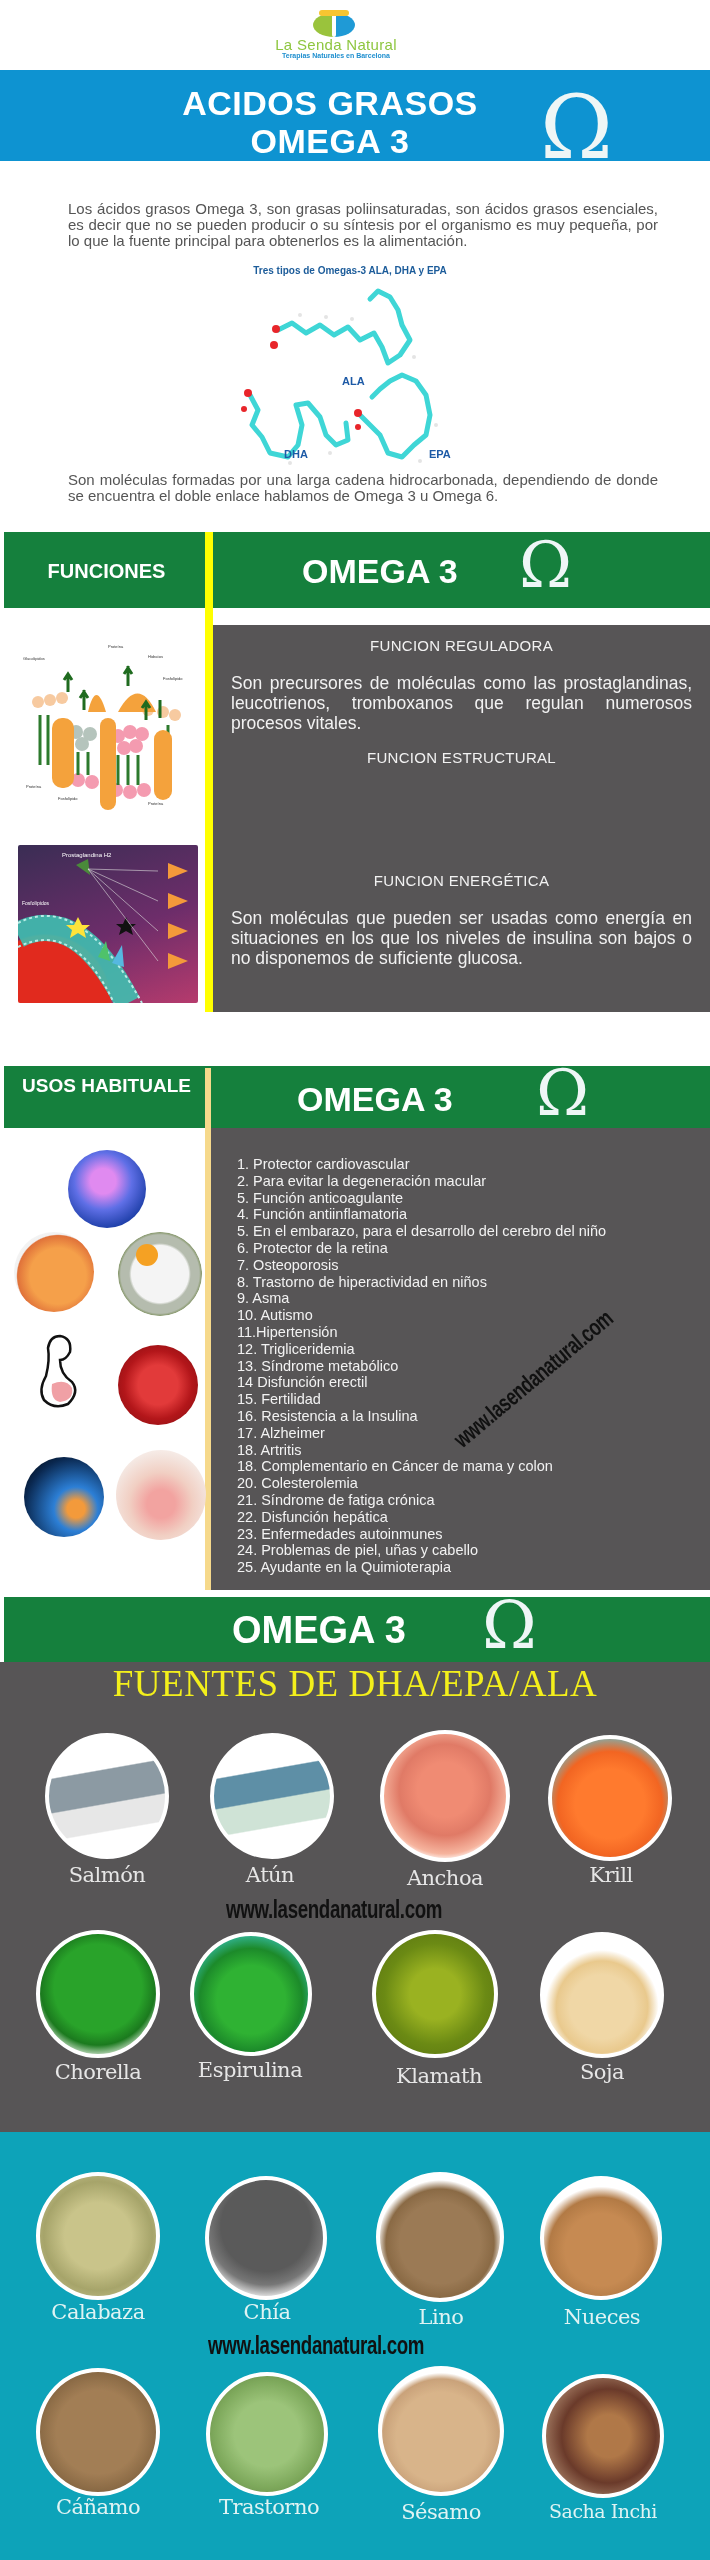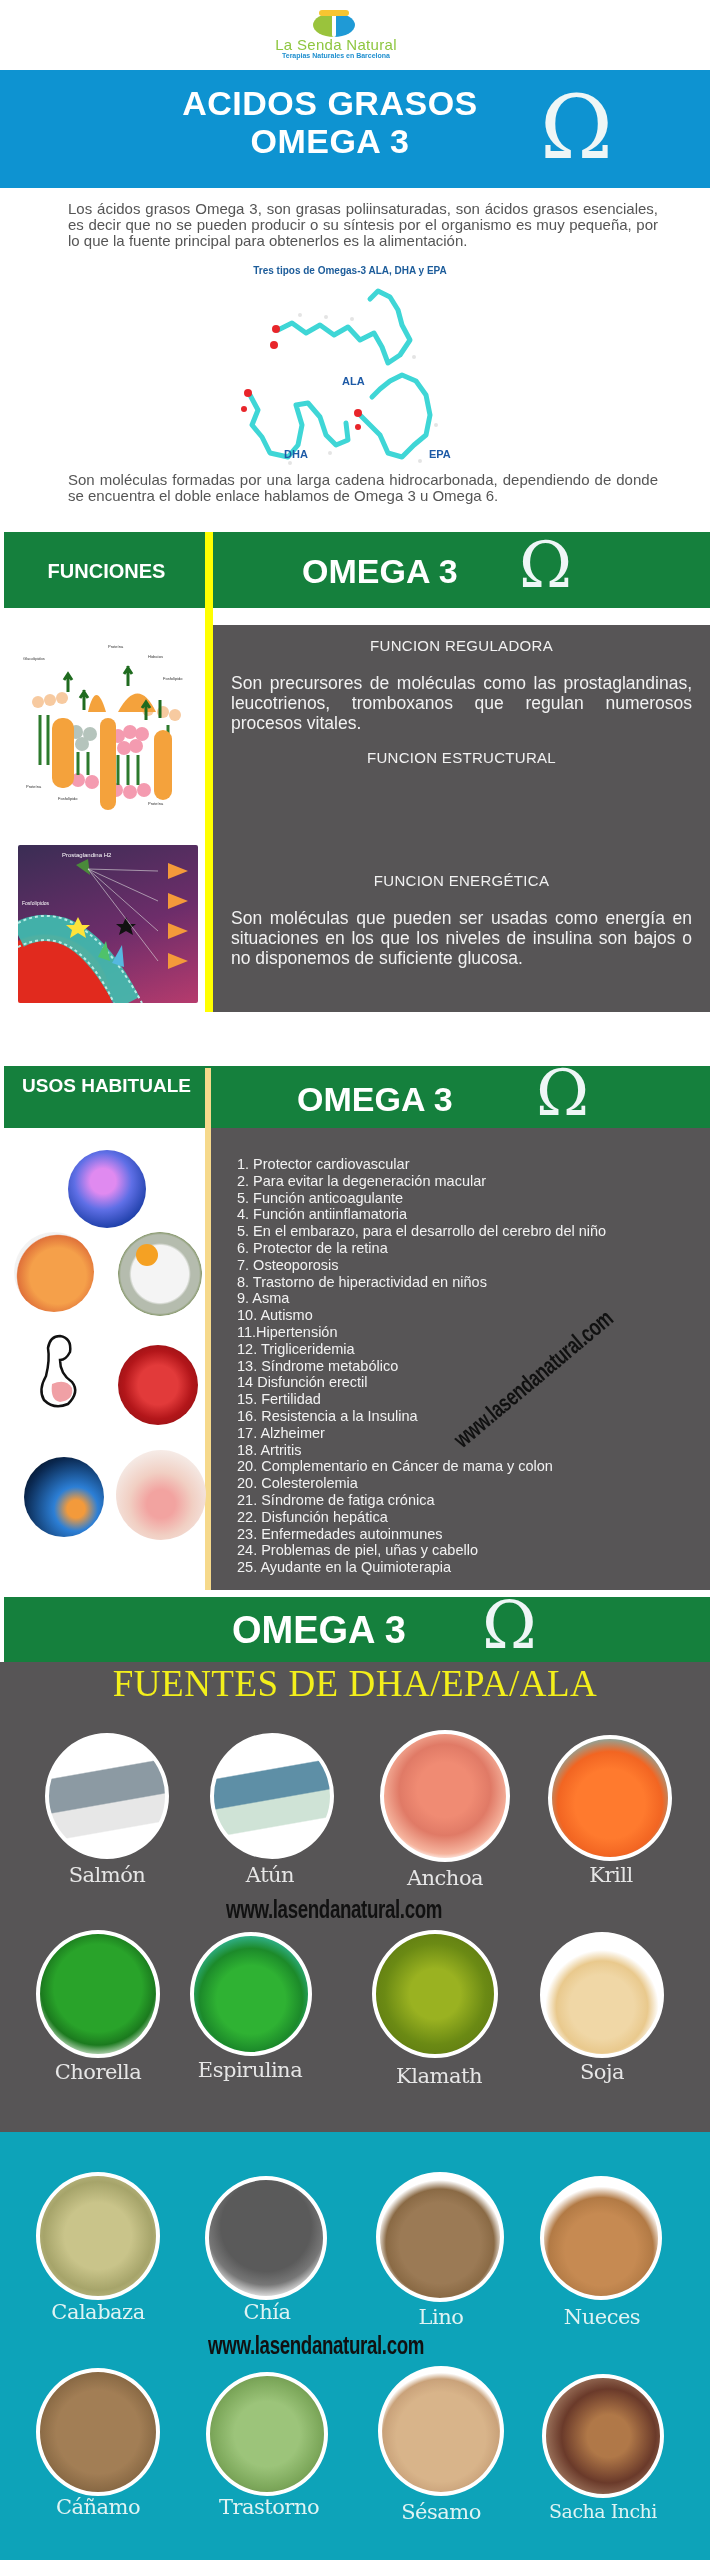--- a/index.html
+++ b/index.html
@@ -7,21 +7,21 @@
 
   
   .logo-wrap { position: absolute; left: 0; top: 0; width: 710px; height: 68px; background: #fff; }
   .logo-mark { position: absolute; left: 313px; top: 13px; width: 42px; height: 24px; border-radius: 50%; background: linear-gradient(90deg, #9ac33c 0 50%, #1f9ad6 50% 100%); }
   .logo-mark::before { content: ""; position: absolute; left: 19px; top: -2px; width: 4px; height: 26px; background: #fff; border-radius: 2px; }
   .logo-mark::after { content: ""; position: absolute; left: 6px; top: -3px; width: 30px; height: 6px; background: #f7c531; border-radius: 3px; }
   .logo-name { position: absolute; left: 246px; top: 36px; width: 180px; text-align: center; font-size: 15px; color: #8ec63f; letter-spacing: 0.3px; }
   .logo-tag { position: absolute; left: 246px; top: 52px; width: 180px; text-align: center; font-size: 7px; color: #1f8fcf; font-weight: bold; }
 
   
-  .title-banner { position: absolute; left: 0; top: 70px; width: 710px; height: 118px; background: #0e93d1; }
+  .title-banner { position: absolute; left: 0; top: 70px; width: 710px; height: 91px; background: #0e93d1; }
   .title-text { position: absolute; left: 160px; top: 14px; width: 340px; text-align: center; color: #fff; font-weight: bold; font-size: 34px; line-height: 38px; letter-spacing: 0.5px; }
   .omega-big { position: absolute; left: 540px; top: 8px; color: #eef6f6; font-family: "DejaVu Serif", serif; font-size: 88px; line-height: 100px; }
 
   
   .intro-p { position: absolute; left: 68px; width: 590px; color: #555; font-size: 15px; line-height: 16px; text-align: justify; }
   .chem-title { position: absolute; left: 200px; top: 265px; width: 300px; text-align: center; color: #1c5c9a; font-weight: bold; font-size: 10px; }
   .molecules { position: absolute; left: 230px; top: 285px; width: 250px; height: 190px; }
   .mol-label { position: absolute; color: #1d5aa6; font-weight: bold; font-size: 11px; }
 
   
@@ -249,21 +249,21 @@
     <li>9. Asma</li>
     <li>10. Autismo</li>
     <li>11.Hipertensión</li>
     <li>12. Trigliceridemia</li>
     <li>13. Síndrome metabólico</li>
     <li>14 Disfunción erectil</li>
     <li>15. Fertilidad</li>
     <li>16. Resistencia a la Insulina</li>
     <li>17. Alzheimer</li>
     <li>18. Artritis</li>
-    <li>20. Complementario en Cáncer de mama y colon</li>
+    <li>18. Complementario en Cáncer de mama y colon</li>
     <li>20. Colesterolemia</li>
     <li>21. Síndrome de fatiga crónica</li>
     <li>22. Disfunción hepática</li>
     <li>23. Enfermedades autoinmunes</li>
     <li>24. Problemas de piel, uñas y cabello</li>
     <li>25. Ayudante en la Quimioterapia</li>
   </ul>
 </div>
 <div class="watermark-diag" style="left:448px; top:1432px;">www.lasendanatural.com</div>
 

